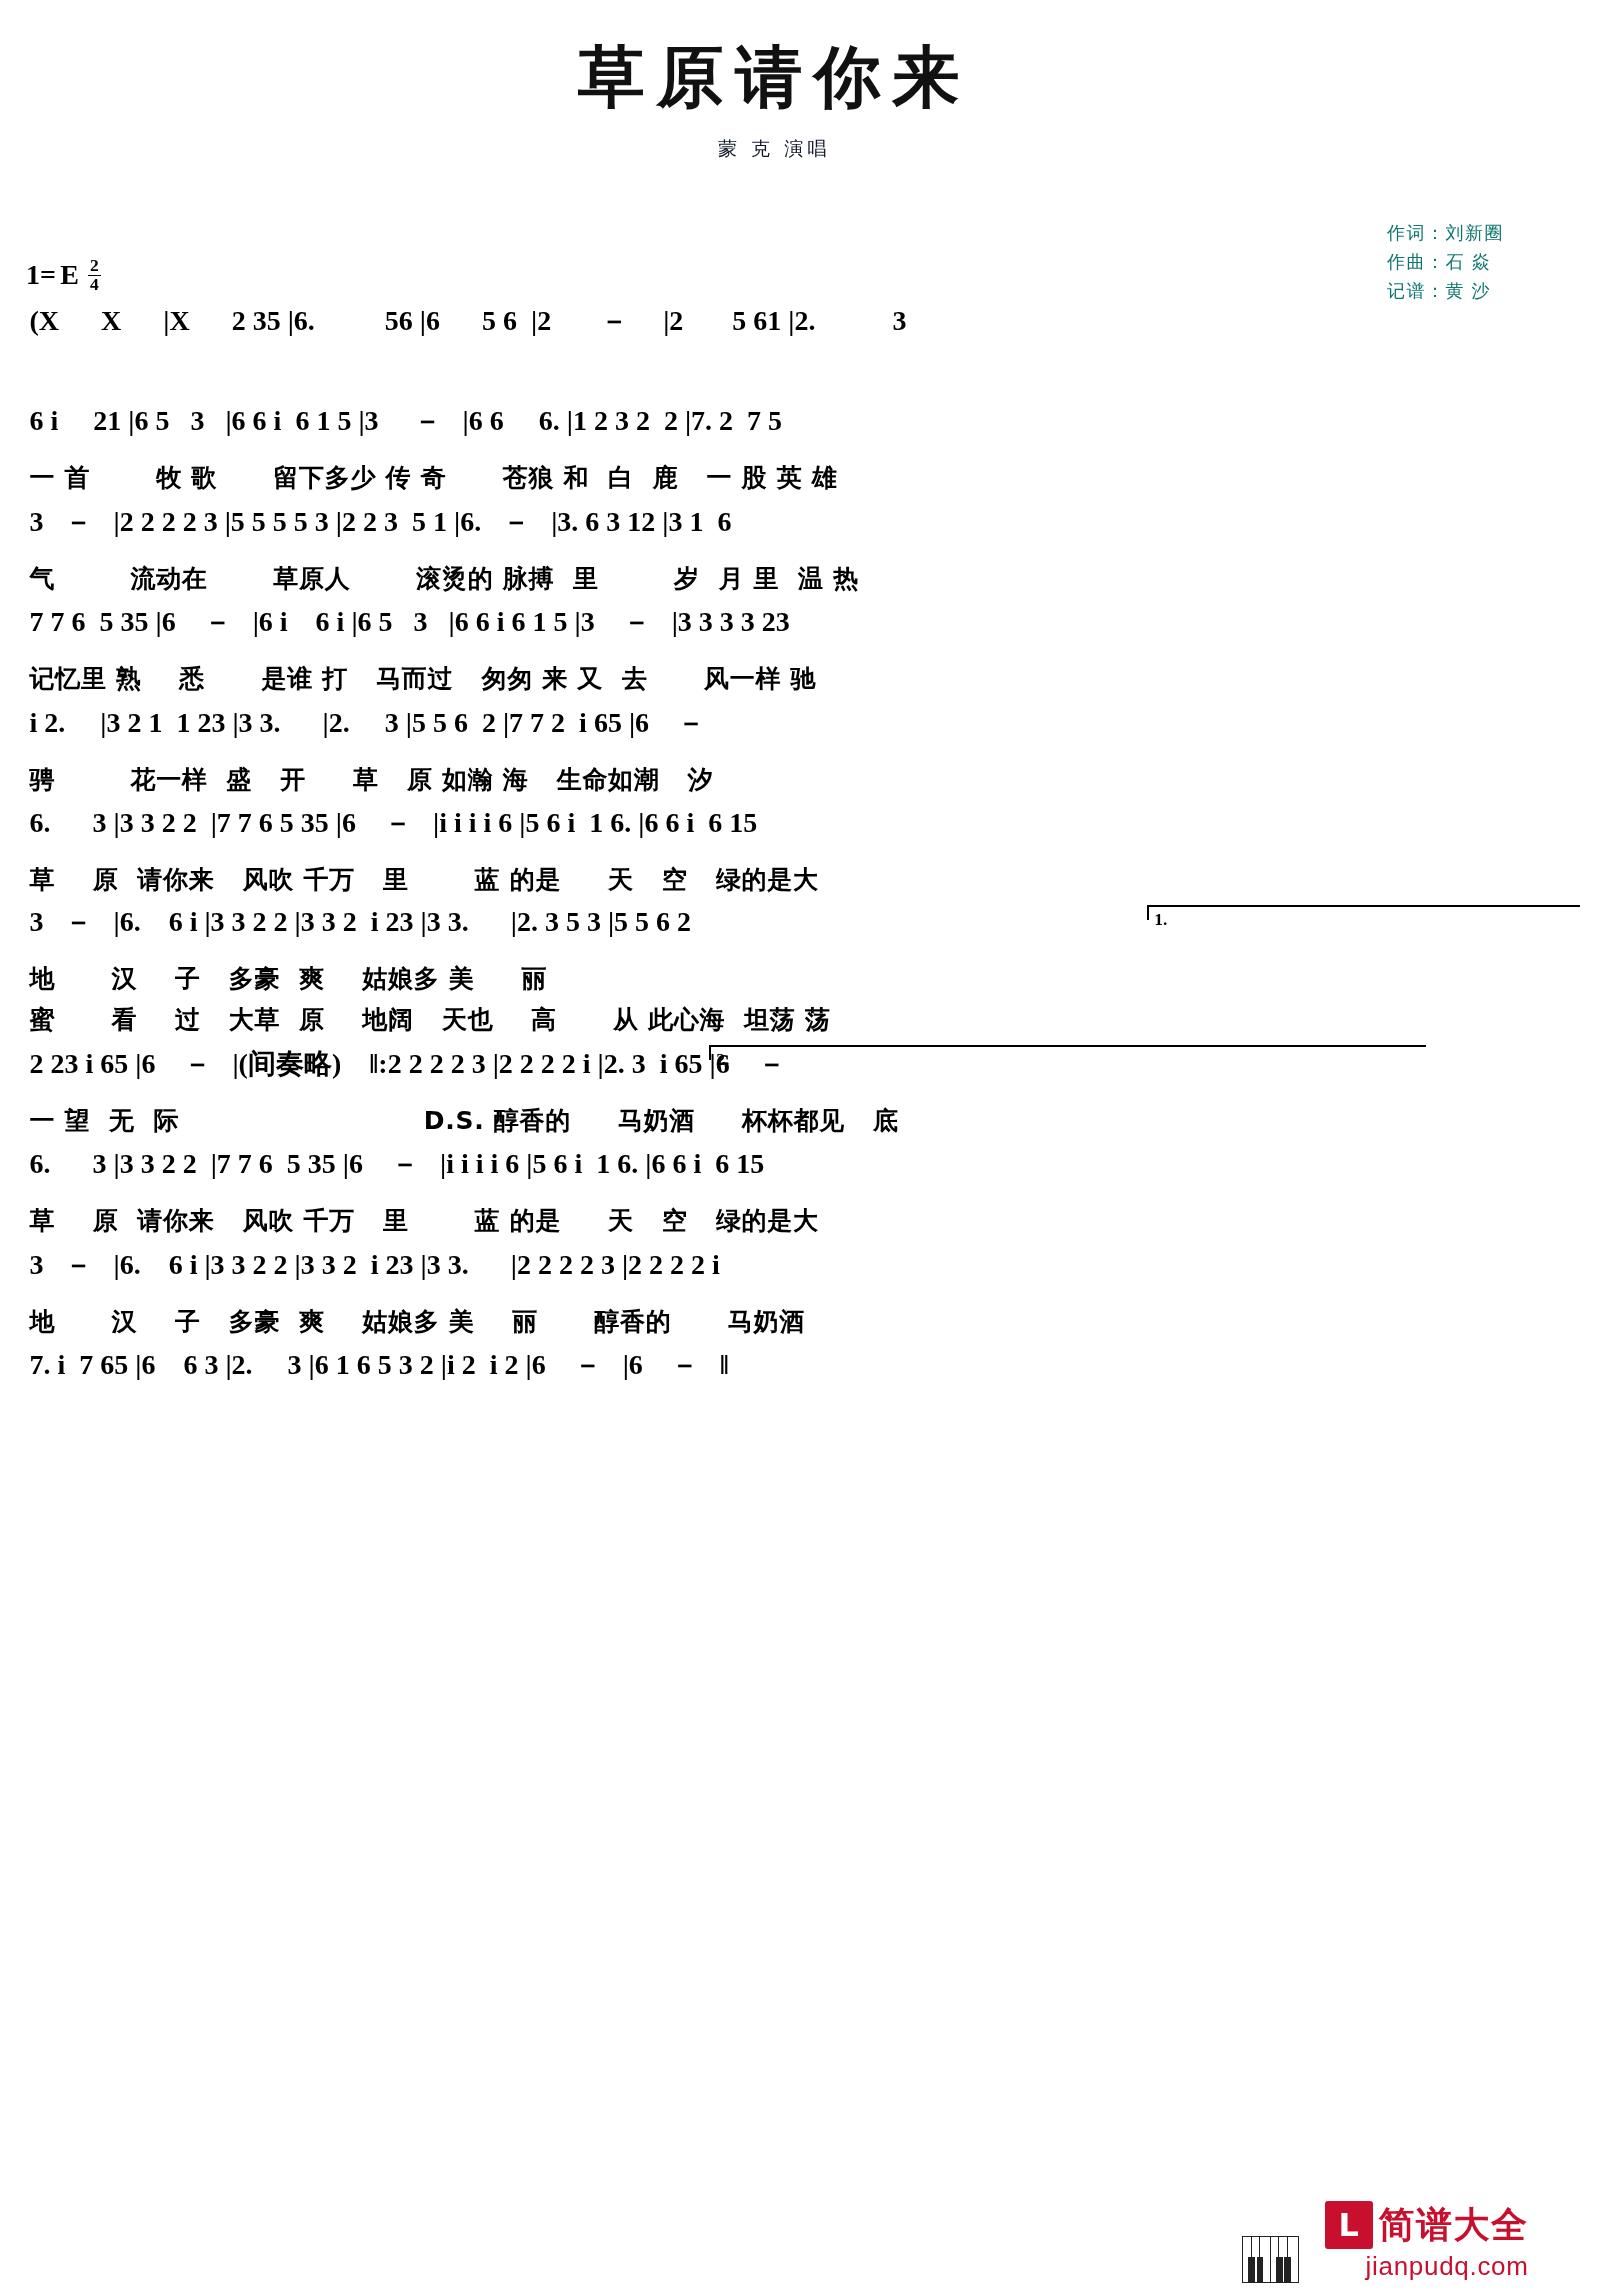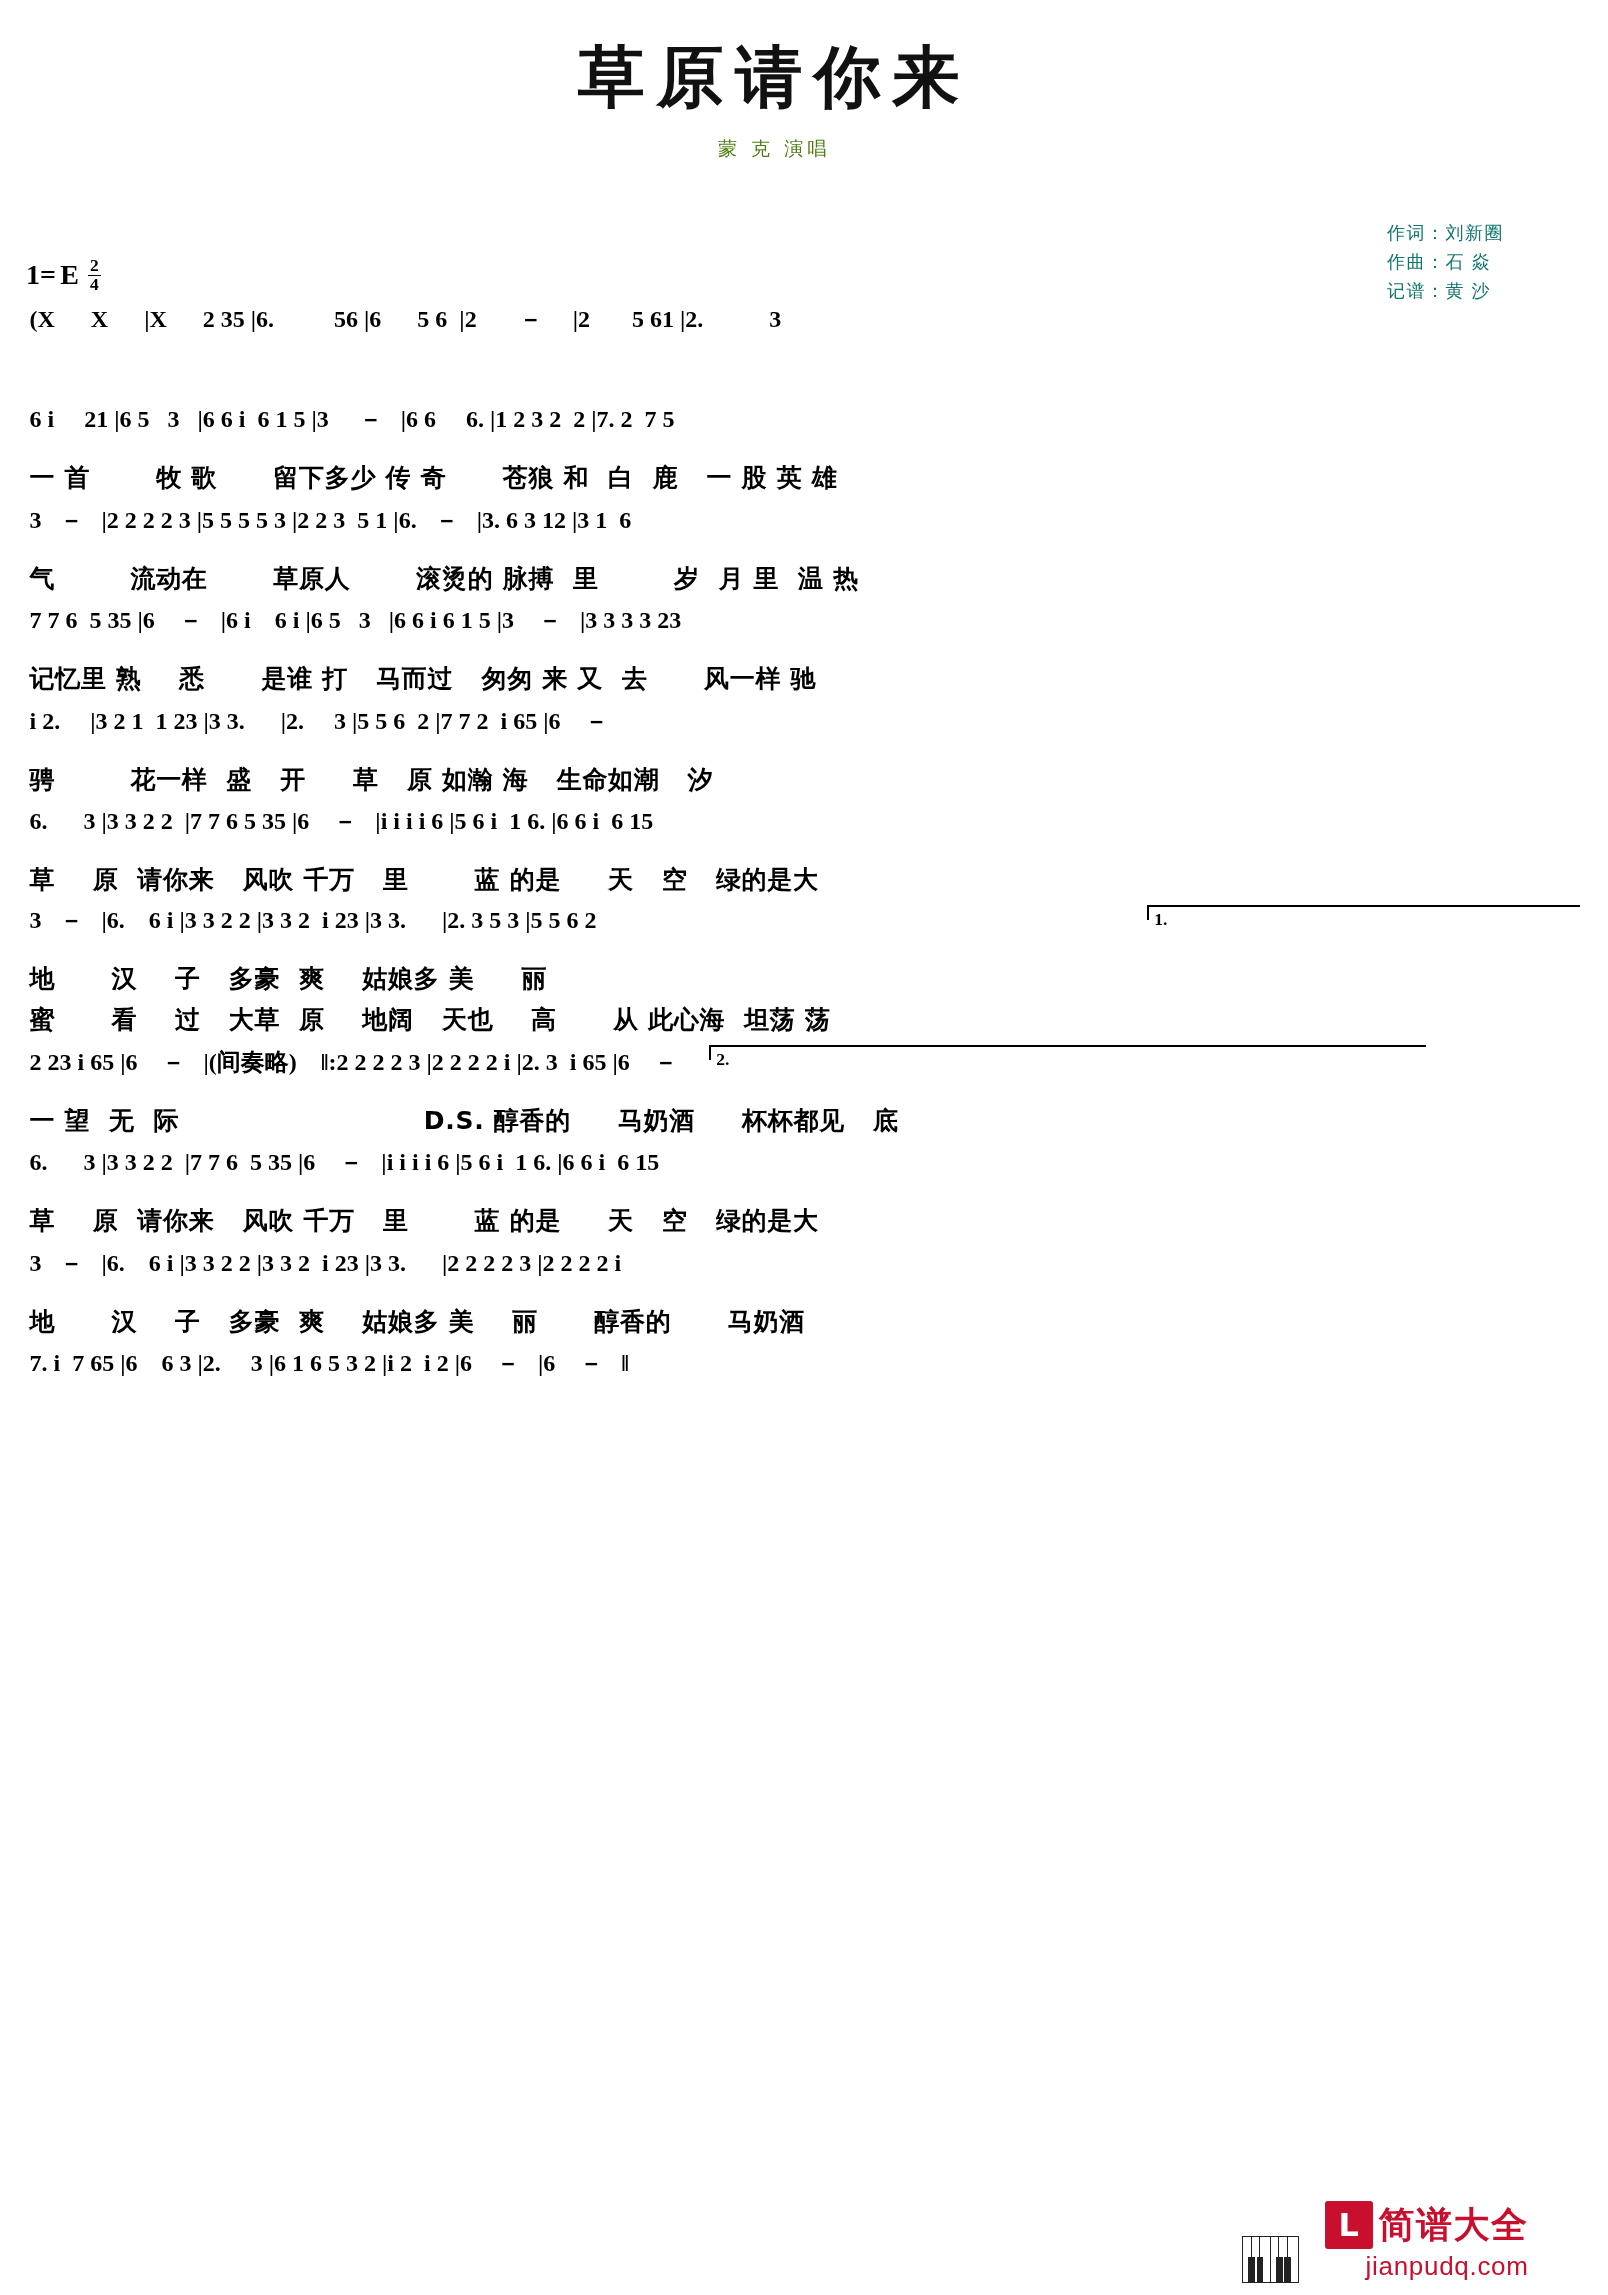--- a/index.html
+++ b/index.html
@@ -31,21 +31,21 @@
     letter-spacing: 11.7px;
     color: #111;
     padding-top: 42px;
     line-height: 1.05;
   }
   .singer {
     text-align: center;
     font-family: "Liberation Sans", sans-serif;
     font-size: 19px;
     letter-spacing: 4.4px;
-    color: #4d7c0f;
+    color: #0f172a;
     margin-top: 23.4px;
   }
   .credits {
     position: absolute;
     right: 45px;
     top: 219px;
     font-family: "Liberation Sans", sans-serif;
     font-size: 18px;
     line-height: 1.62;
     text-align: left;
@@ -82,21 +82,21 @@
     width: 1609px;
   }
   .system {
     position: relative;
     width: 1550px;
     margin: 0 auto;
     margin-bottom: 4.4px;
   }
   .notes-row {
     font-family: "Liberation Serif", serif;
-    font-size: 24px;
+    font-size: 28px;
     font-weight: bold;
     letter-spacing: 0px;
     white-space: pre;
     line-height: 1.0;
     height: 54px;
     color: #000;
     position: relative;
   }
   .lyric-row {
     font-family: "DejaVu Sans", sans-serif;

